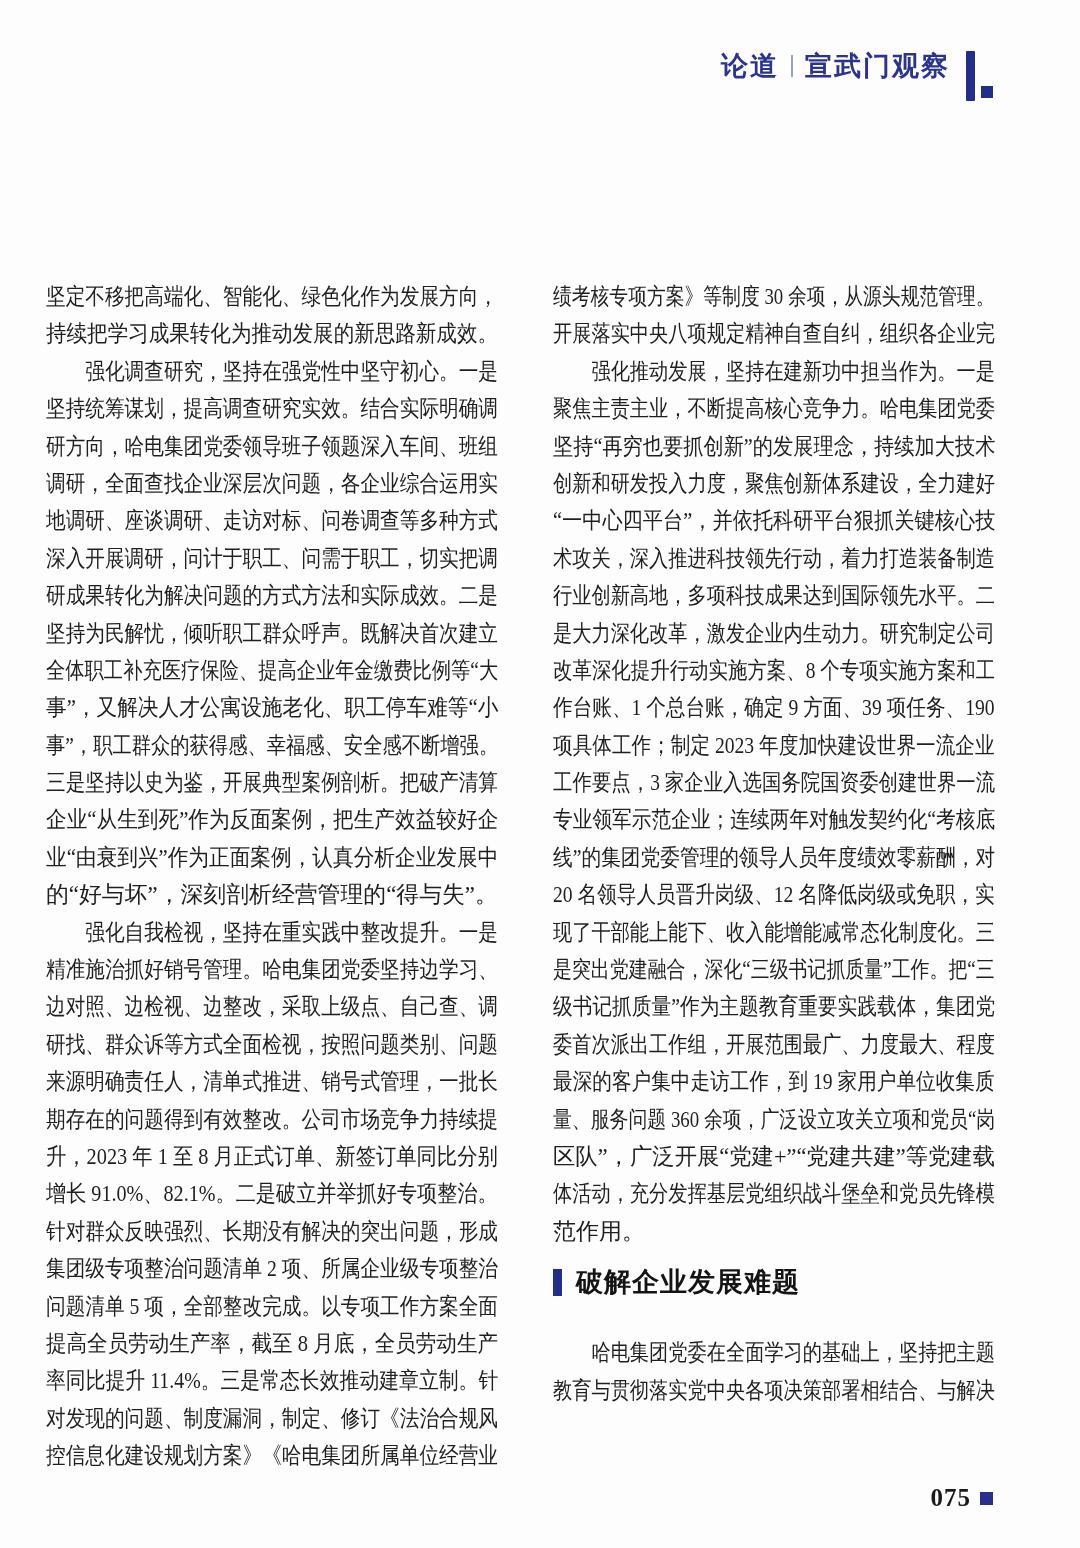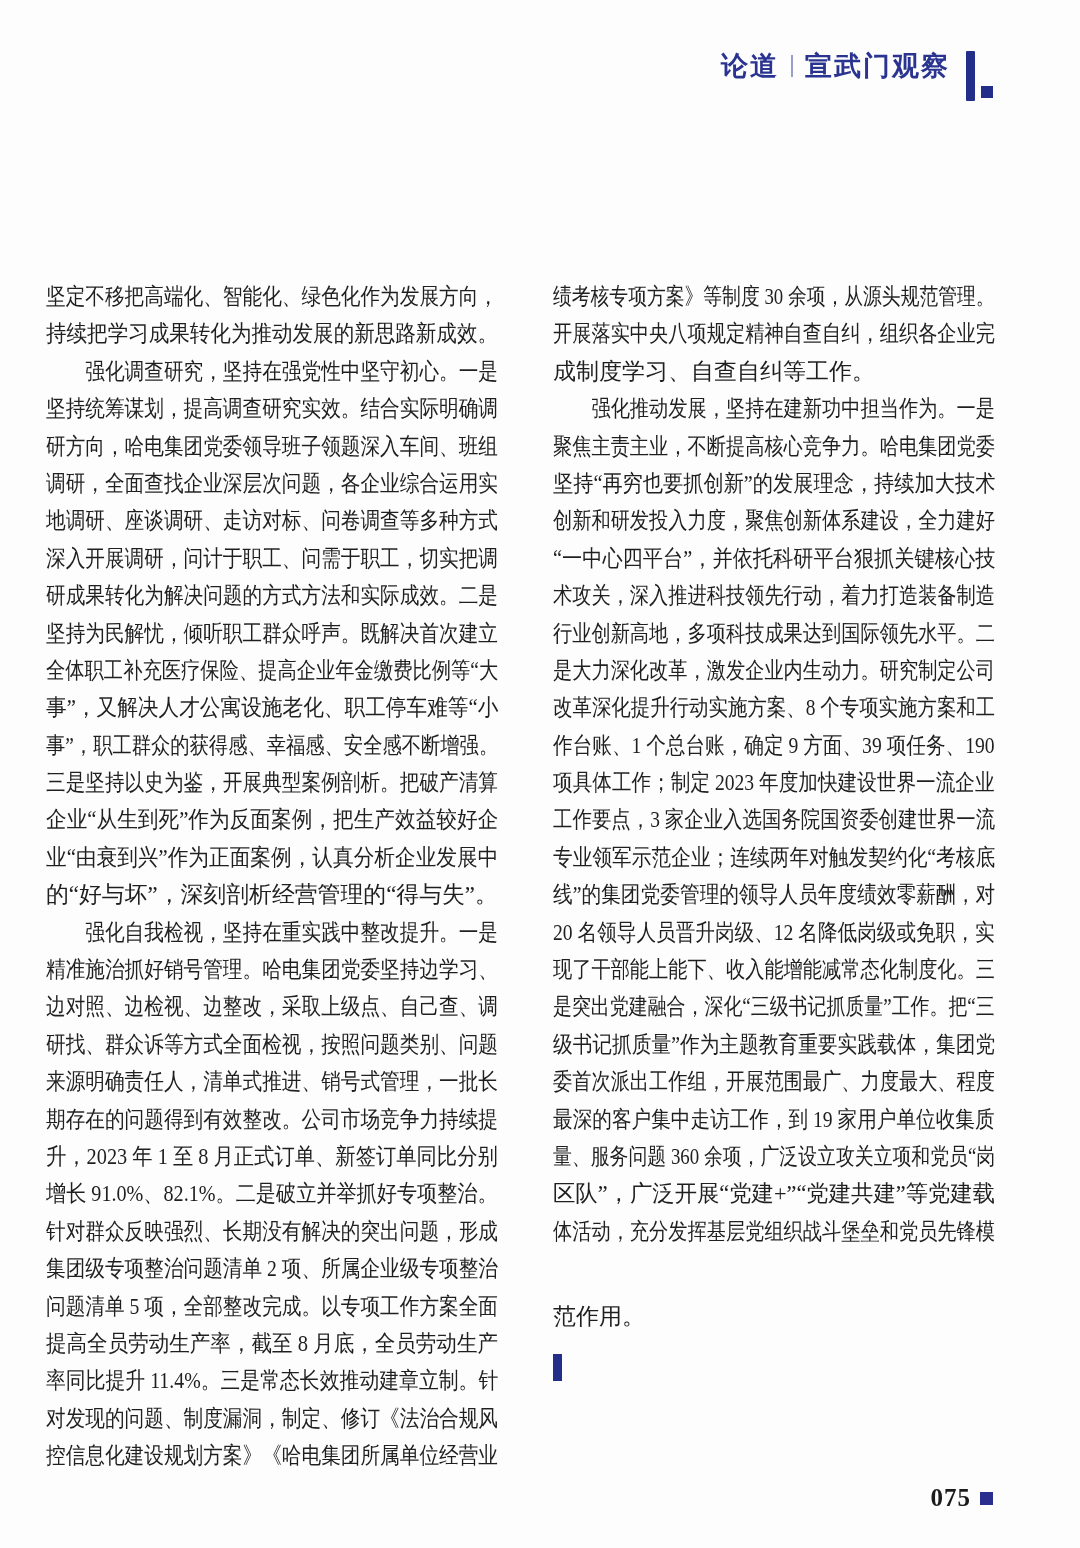--- a/index.html
+++ b/index.html
@@ -118,21 +118,20 @@
       <div class="line" style="transform: scaleX(0.893281);">提高全员劳动生产率，截至 8 月底，全员劳动生产</div>
       <div class="line" style="transform: scaleX(0.862595);">率同比提升 11.4%。三是常态长效推动建章立制。针</div>
       <div class="line" style="transform: scaleX(0.854442);">对发现的问题、制度漏洞，制定、修订《法治合规风</div>
       <div class="line" style="transform: scaleX(0.854442);">控信息化建设规划方案》《哈电集团所属单位经营业</div>
     </div>
 
   <div class="col col-right">
     <div>
         <div class="line" style="transform: scaleX(0.817006);">绩考核专项方案》等制度 30 余项，从源头规范管理。</div>
         <div class="line" style="transform: scaleX(0.835539);">开展落实中央八项规定精神自查自纠，组织各企业完</div>
-        <div class="line para-end" style="transform: scaleX(1);">成制度学习、自查自纠等工作。</div>
         <div class="line indent" style="transform: scaleX(0.835539);">强化推动发展，坚持在建新功中担当作为。一是</div>
         <div class="line" style="transform: scaleX(0.835539);">聚焦主责主业，不断提高核心竞争力。哈电集团党委</div>
         <div class="line" style="transform: scaleX(0.878728);">坚持“再穷也要抓创新”的发展理念，持续加大技术</div>
         <div class="line" style="transform: scaleX(0.835539);">创新和研发投入力度，聚焦创新体系建设，全力建好</div>
         <div class="line" style="transform: scaleX(0.878728);">“一中心四平台”，并依托科研平台狠抓关键核心技</div>
         <div class="line" style="transform: scaleX(0.835539);">术攻关，深入推进科技领先行动，着力打造装备制造</div>
         <div class="line" style="transform: scaleX(0.835539);">行业创新高地，多项科技成果达到国际领先水平。二</div>
         <div class="line" style="transform: scaleX(0.835539);">是大力深化改革，激发企业内生动力。研究制定公司</div>
         <div class="line" style="transform: scaleX(0.845124);">改革深化提升行动实施方案、8 个专项实施方案和工</div>
         <div class="line" style="transform: scaleX(0.853282);">作台账、1 个总台账，确定 9 方面、39 项任务、190</div>
@@ -142,25 +141,30 @@
         <div class="line" style="transform: scaleX(0.856589);">线”的集团党委管理的领导人员年度绩效零薪酬，对</div>
         <div class="line" style="transform: scaleX(0.853282);">20 名领导人员晋升岗级、12 名降低岗级或免职，实</div>
         <div class="line" style="transform: scaleX(0.835539);">现了干部能上能下、收入能增能减常态化制度化。三</div>
         <div class="line" style="transform: scaleX(0.823091);">是突出党建融合，深化“三级书记抓质量”工作。把“三</div>
         <div class="line" style="transform: scaleX(0.856589);">级书记抓质量”作为主题教育重要实践载体，集团党</div>
         <div class="line" style="transform: scaleX(0.835539);">委首次派出工作组，开展范围最广、力度最大、程度</div>
         <div class="line" style="transform: scaleX(0.853282);">最深的客户集中走访工作，到 19 家用户单位收集质</div>
         <div class="line" style="transform: scaleX(0.820037);">量、服务问题 360 余项，广泛设立攻关立项和党员“岗</div>
         <div class="line" style="transform: scaleX(0.971429);">区队”，广泛开展“党建+”“党建共建”等党建载</div>
         <div class="line" style="transform: scaleX(0.835539);">体活动，充分发挥基层党组织战斗堡垒和党员先锋模</div>
-        <div class="line para-end" style="transform: scaleX(1); margin-top: 48px;">范作用。</div>
+        <div class="line para-end" style="transform: scaleX(1);">范作用。</div>
       </div>
     <div class="section-heading">
       <span class="sh-bar"></span>
+      <span class="sh-text">破解企业发展难题</span>
     </div>
+    <div>
+        <div class="line indent" style="transform: scaleX(0.835539);">哈电集团党委在全面学习的基础上，坚持把主题</div>
+        <div class="line" style="transform: scaleX(0.835539);">教育与贯彻落实党中央各项决策部署相结合、与解决</div>
+      </div>
   </div>
 
   <div class="footer">
     <span class="pg">075</span>
     <span class="pg-sq"></span>
   </div>
 
 </div>
 
 </body></html>

